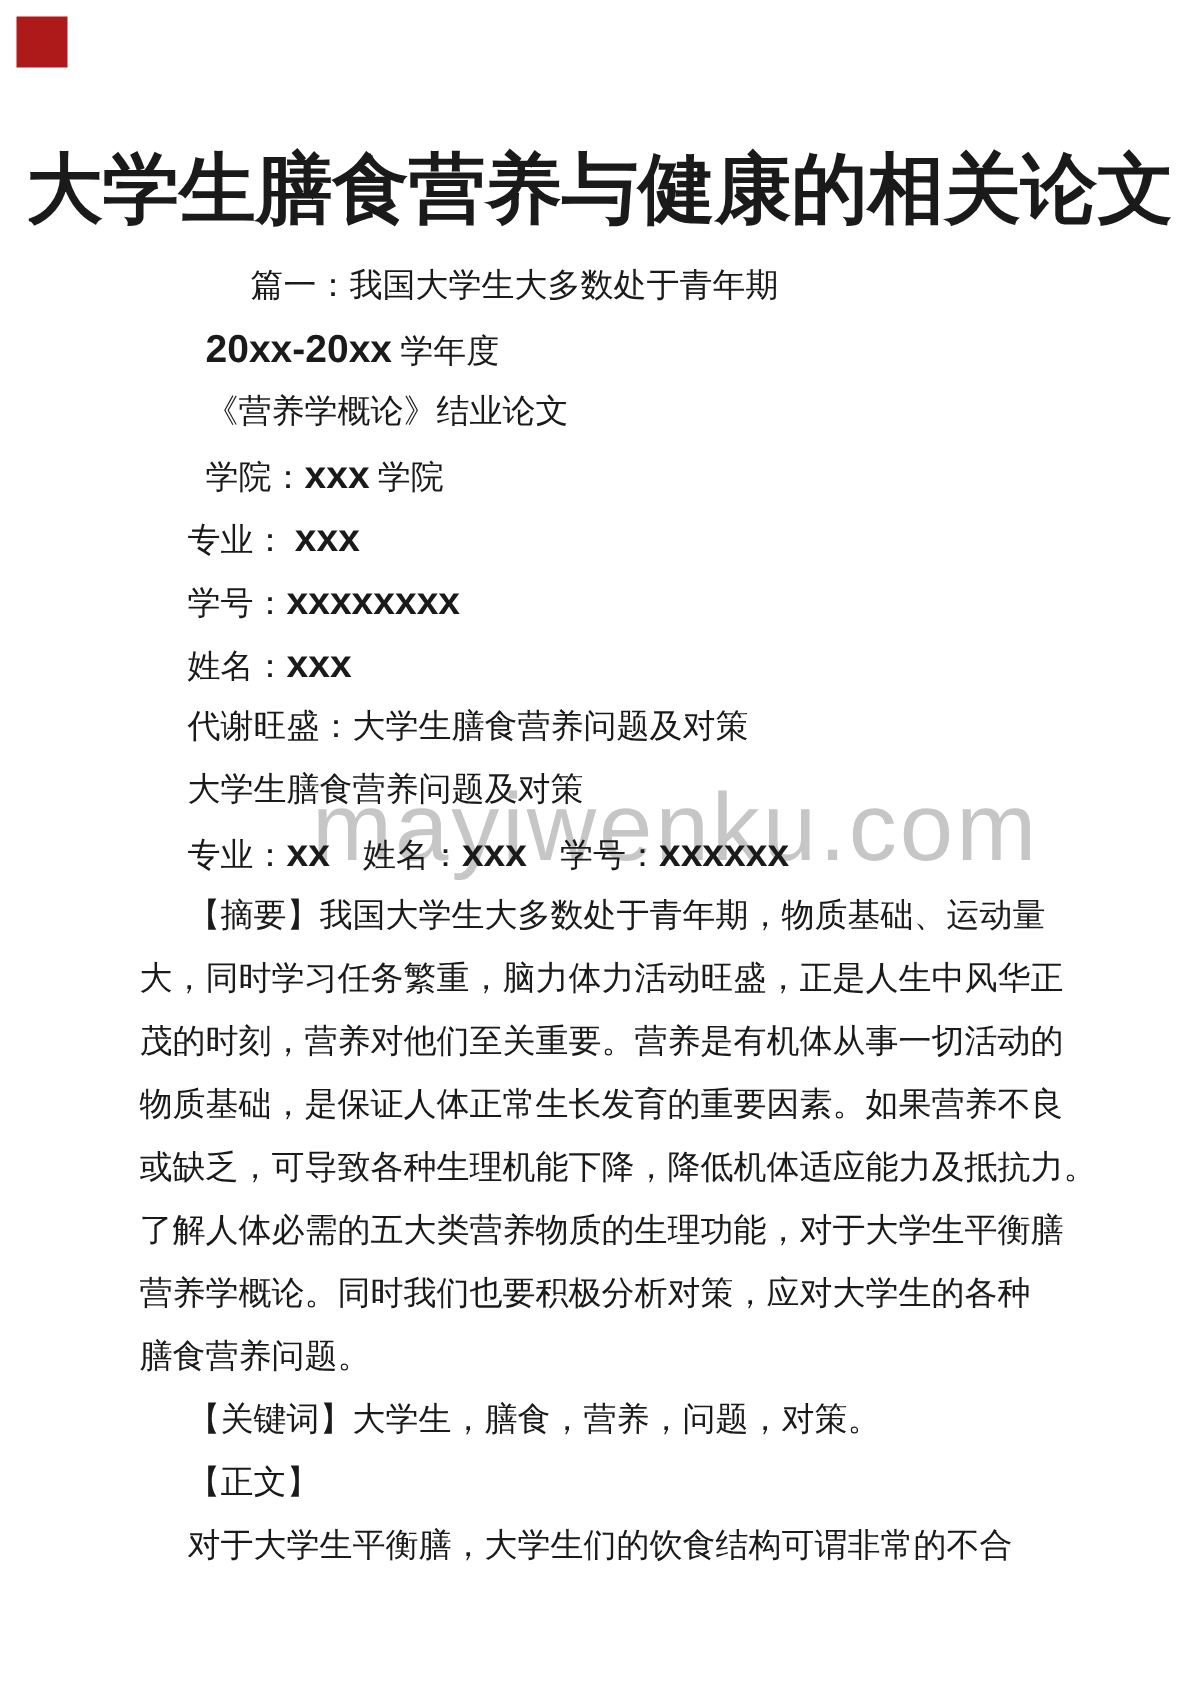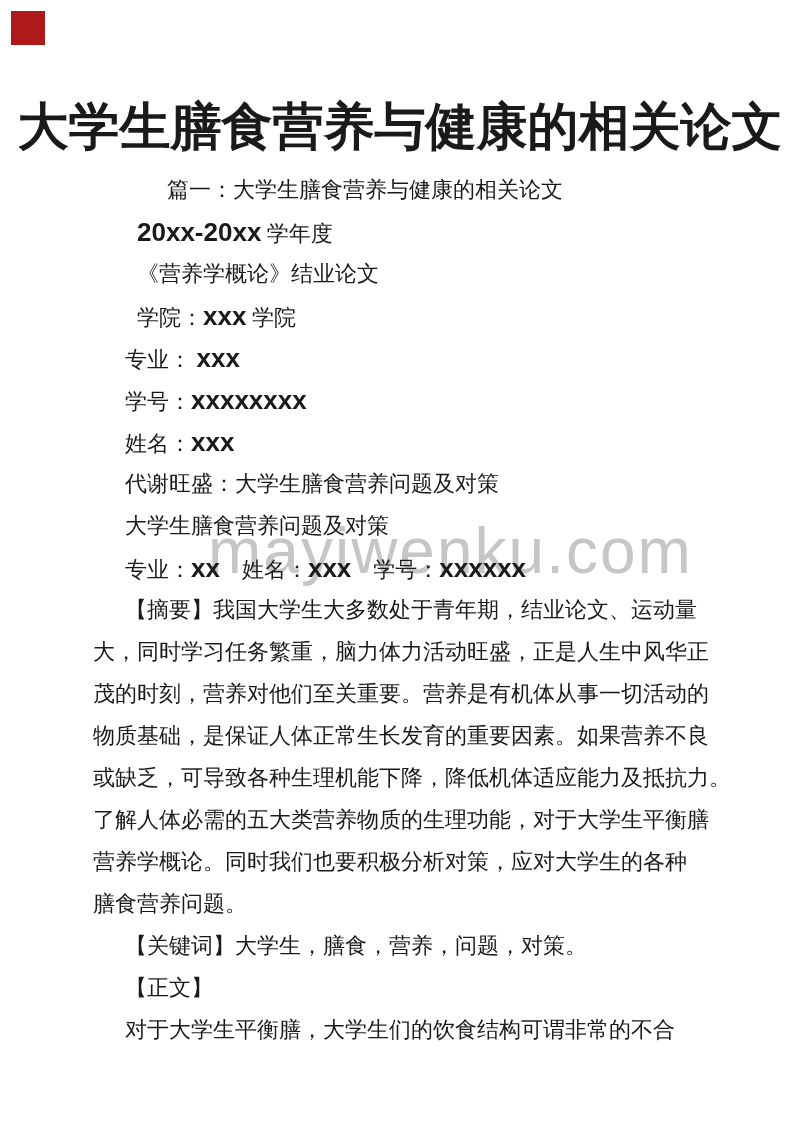--- a/index.html
+++ b/index.html
@@ -71,31 +71,31 @@
 <div class="page">
 
   <div class="corner-marker" style="background: rgb(174, 26, 26);"></div>
 
   <div class="watermark" style="color: rgb(198, 198, 198);">mayiwenku.com</div>
 
   <div class="doc">
     <div class="doc-title">大学生膳食营养与健康的相关论文</div>
 
     <div class="lines">
-      <div class="line l3"><span>篇一：大学生膳食营养与健康的相关论文</span></div>
+      <div class="line l3"><span>篇一：我国大学生大多数处于青年期</span></div>
       <div class="line l2"><span class="bx">20xx-20xx</span><span> 学年度</span></div>
       <div class="line l2"><span>《营养学概论》结业论文</span></div>
       <div class="line l2"><span>学院：</span><span class="bx">xxx</span><span> 学院</span></div>
       <div class="line l1"><span>专业： </span><span class="bx">xxx</span></div>
       <div class="line l1"><span>学号：</span><span class="bx">xxxxxxxx</span></div>
       <div class="line l1"><span>姓名：</span><span class="bx">xxx</span></div>
       <div class="line l1"><span>代谢旺盛：大学生膳食营养问题及对策</span></div>
       <div class="line l1"><span>大学生膳食营养问题及对策</span></div>
       <div class="line l1"><span>专业：</span><span class="bx">xx</span><span>　姓名：</span><span class="bx">xxx</span><span>　学号：</span><span class="bx">xxxxxx</span></div>
-      <div class="line l1"><span>【摘要】我国大学生大多数处于青年期，结业论文、运动量</span></div>
+      <div class="line l1"><span>【摘要】我国大学生大多数处于青年期，物质基础、运动量</span></div>
       <div class="line l0"><span>大，同时学习任务繁重，脑力体力活动旺盛，正是人生中风华正</span></div>
       <div class="line l0"><span>茂的时刻，营养对他们至关重要。营养是有机体从事一切活动的</span></div>
       <div class="line l0"><span>物质基础，是保证人体正常生长发育的重要因素。如果营养不良</span></div>
       <div class="line l0"><span>或缺乏，可导致各种生理机能下降，降低机体适应能力及抵抗力。</span></div>
       <div class="line l0"><span>了解人体必需的五大类营养物质的生理功能，对于大学生平衡膳</span></div>
       <div class="line l0"><span>营养学概论。同时我们也要积极分析对策，应对大学生的各种</span></div>
       <div class="line l0"><span>膳食营养问题。</span></div>
       <div class="line l1"><span>【关键词】大学生，膳食，营养，问题，对策。</span></div>
       <div class="line l1"><span>【正文】</span></div>
       <div class="line l1"><span>对于大学生平衡膳，大学生们的饮食结构可谓非常的不合</span></div>

